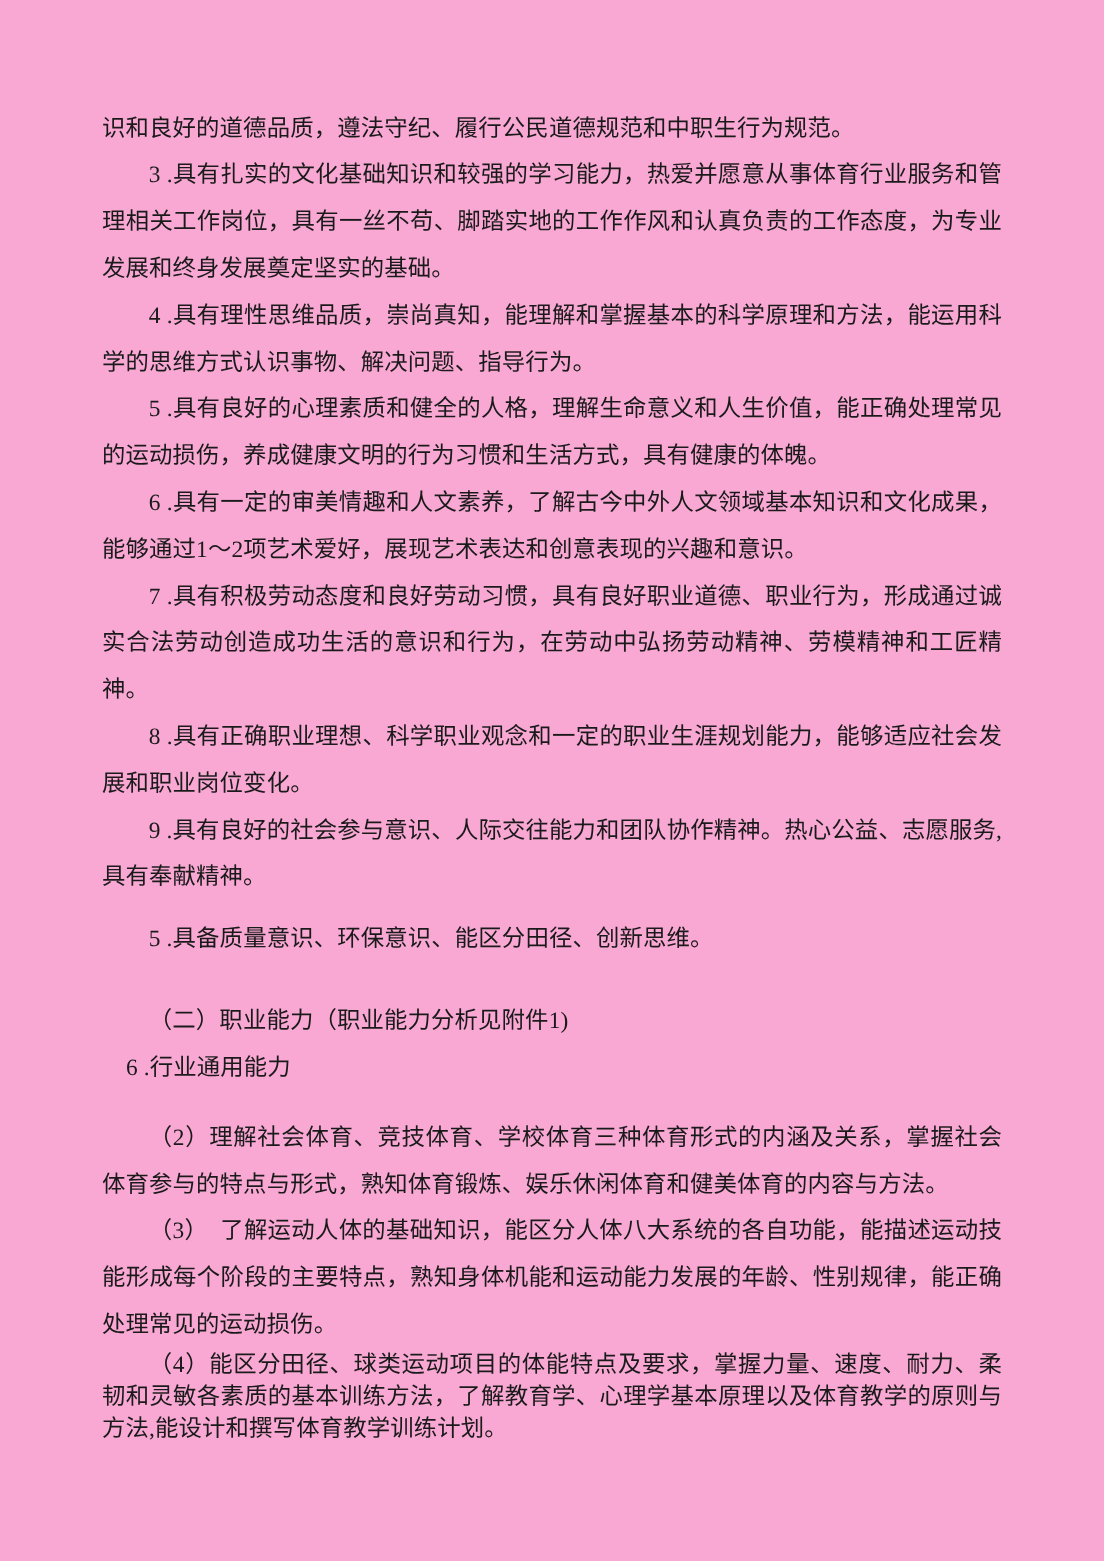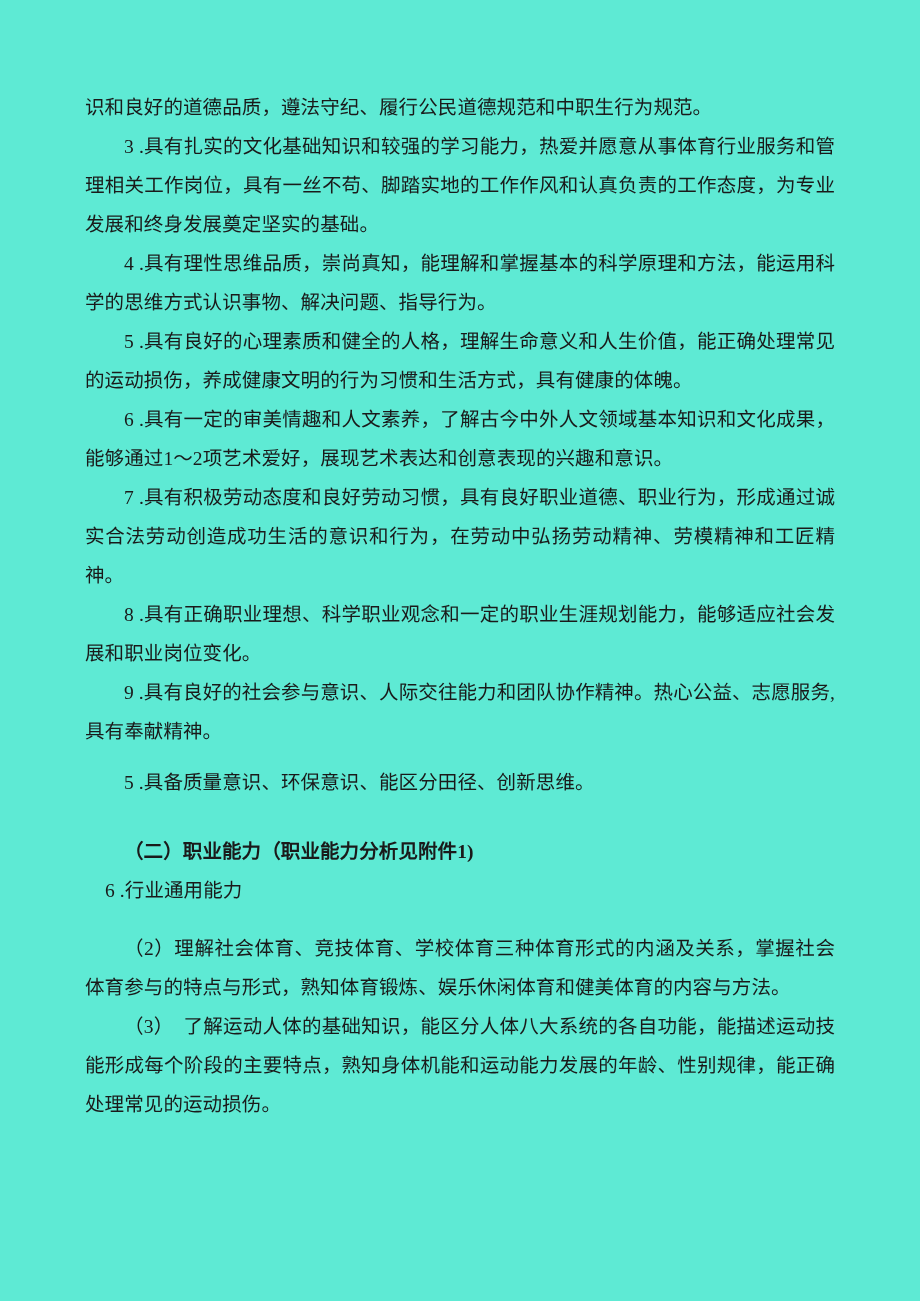--- a/index.html
+++ b/index.html
@@ -13,21 +13,21 @@
     height: 1301px;
     font-family: "Liberation Serif", "DejaVu Serif", serif;
     color: #1a1a1a;
     overflow: hidden;
   }
 
   .page {
     position: relative;
     width: 920px;
     height: 1301px;
-    background: #5eead4;
+    background: #f9a8d4;
     box-sizing: border-box;
     padding: 88px 85px 0 85px;
   }
 
   .doc-body {
     width: 750px;
   }
 
   
   p.para {
@@ -53,21 +53,20 @@
 
   
   p.paren {
     text-indent: 39px;
   }
 
   
   p.heading {
     text-indent: 39px;
     margin-top: 30px;
-    font-weight: bold;
   }
 
   p.sub-no {
     text-indent: 20px;
   }
 
   
   p.tight {
     line-height: 27px;
   }
@@ -105,19 +104,20 @@
 
     <p class="para sub-no">6 .行业通用能力</p>
 
     <div class="gap-md"></div>
 
 
     <p class="para paren"><span>（2）</span><span>理解社会体育、竞技体育、学校体育三种体育形式的内涵及关系，掌握社会体育参与的特点与形式，熟知体育锻炼、娱乐休闲体育和健美体育的内容与方法。</span></p>
 
     <p class="para paren"><span>（3）</span><span>　了解运动人体的基础知识，能区分人体八大系统的各自功能，能描述运动技能形成每个阶段的主要特点，熟知身体机能和运动能力发展的年龄、性别规律，能正确处理常见的运动损伤。</span></p>
 
+    <p class="para paren tight"><span>（4）</span><span>能区分田径、球类运动项目的体能特点及要求，掌握力量、速度、耐力、柔韧和灵敏各素质的基本训练方法，了解教育学、心理学基本原理以及体育教学的原则与方法,能设计和撰写体育教学训练计划。</span></p>
 
     <div class="gap-sm"></div>
 
     <p class="para paren"></p>
 
   </div>
 </div>
 
 </body></html>

